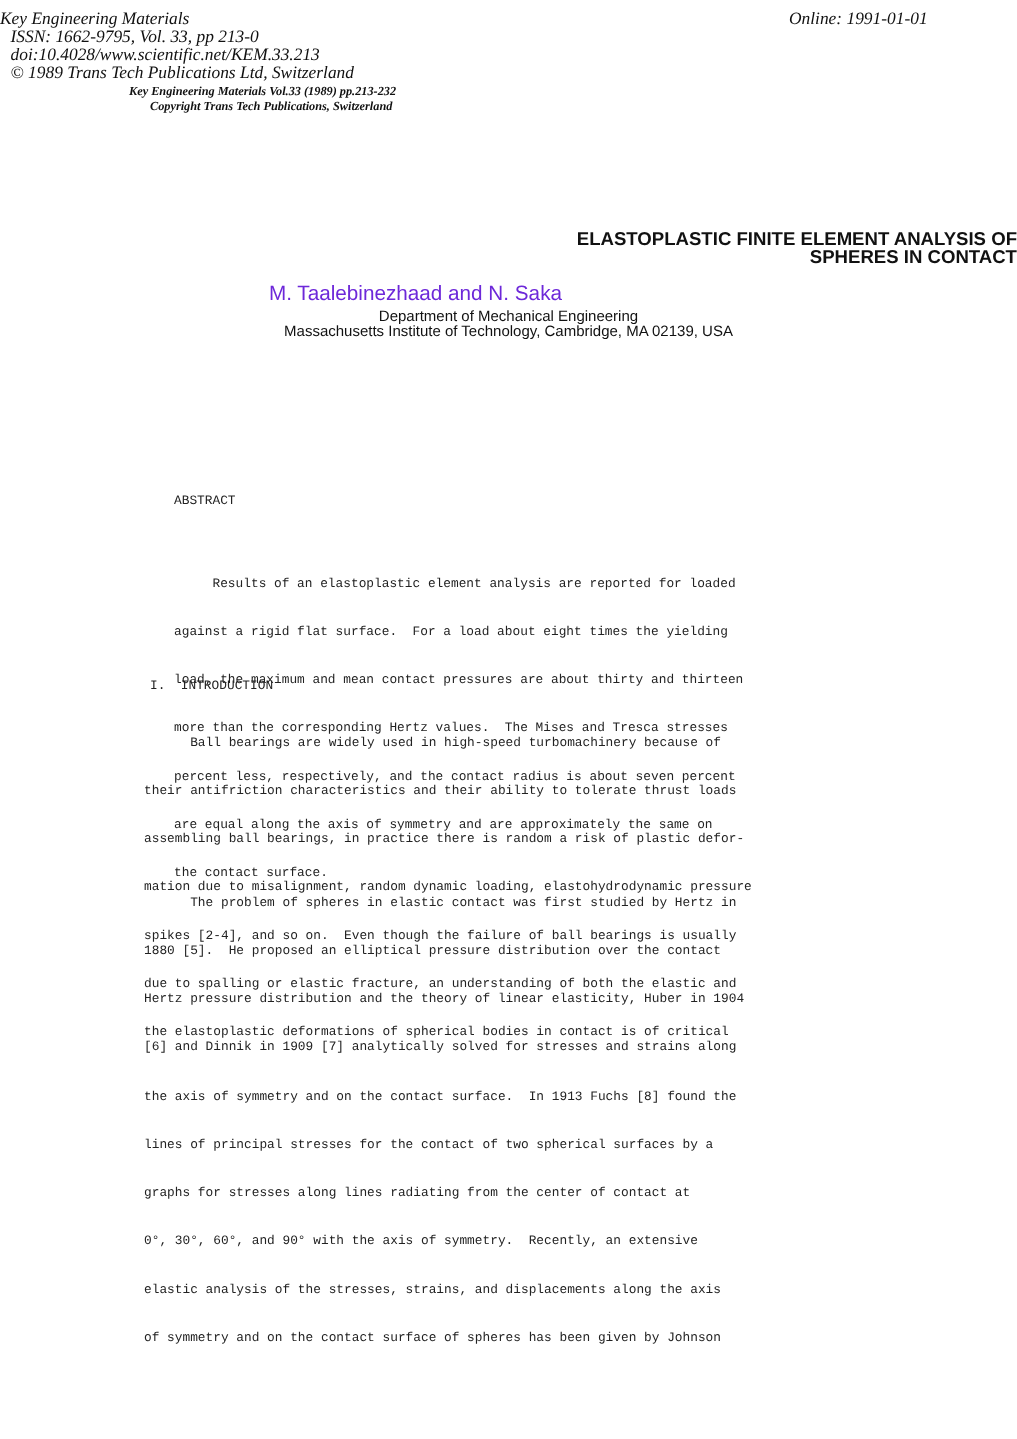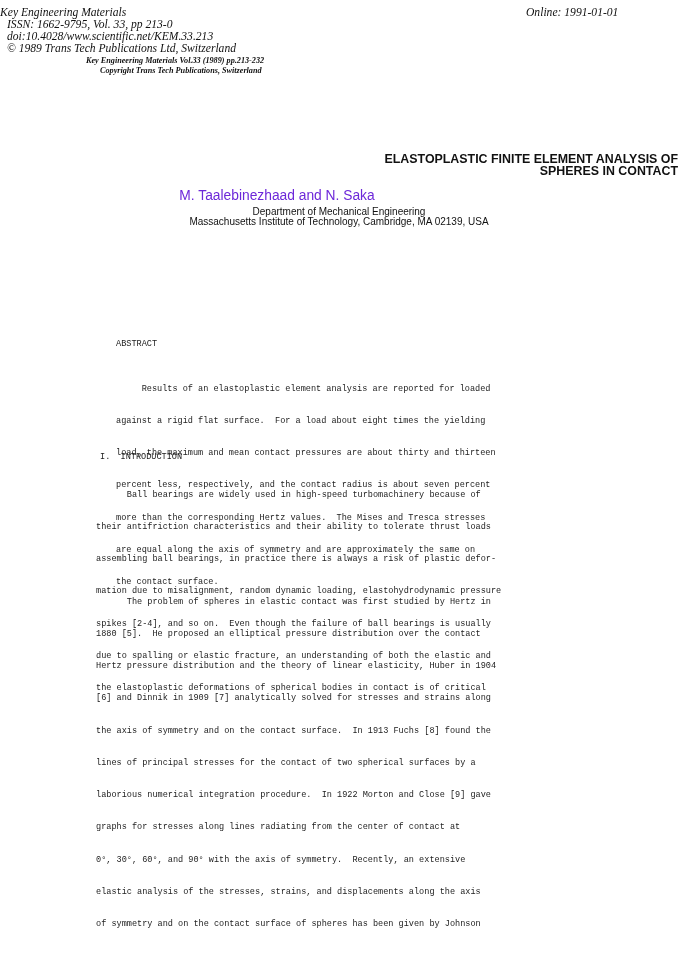--- a/index.html
+++ b/index.html
@@ -26,51 +26,50 @@
   <div class="abs hdr2" style="left:86px; top:56px;">Key Engineering Materials Vol.33 (1989) pp.213-232</div>
   <div class="abs hdr2" style="left:100px; top:66px;">Copyright Trans Tech Publications, Switzerland</div>
 
   <div class="abs title" style="top:153px;">ELASTOPLASTIC FINITE ELEMENT ANALYSIS OF</div>
   <div class="abs title" style="top:165px;">SPHERES IN CONTACT</div>
 
   <div class="abs authors" style="top:188px;">M. Taalebinezhaad and N. Saka</div>
   <div class="abs affil" style="top:207px;">Department of Mechanical Engineering</div>
   <div class="abs affil" style="top:217px;">Massachusetts Institute of Technology, Cambridge, MA 02139, USA</div>
 
-  <div class="abs mono" style="left:116px; top:339px;">ABSTRACT</div>
+  <div class="abs mono" style="left:116px; top:329px;">ABSTRACT</div>
   <div class="abs mono" style="left:116px; top:362px;">
     <div>     Results of an elastoplastic element analysis are reported for loaded</div>
     <div>against a rigid flat surface.  For a load about eight times the yielding</div>
     <div>load, the maximum and mean contact pressures are about thirty and thirteen</div>
+    <div>more than the corresponding Hertz values.  The Mises and Tresca stresses</div>
     <div>percent less, respectively, and the contact radius is about seven percent</div>
-    <div>more than the corresponding Hertz values.  The Mises and Tresca stresses</div>
     <div>are equal along the axis of symmetry and are approximately the same on</div>
     <div>the contact surface.</div>
   </div>
 
   <div class="abs mono" style="left:100px; top:452px;">I.  INTRODUCTION</div>
 
   <div class="abs mono" style="left:96px; top:468px;">
     <div>      Ball bearings are widely used in high-speed turbomachinery because of</div>
     <div>their antifriction characteristics and their ability to tolerate thrust loads</div>
-    <div>assembling ball bearings, in practice there is always a risk of plastic defor-</div>
+    <div>assembling ball bearings, in practice there is random a risk of plastic defor-</div>
     <div>mation due to misalignment, random dynamic loading, elastohydrodynamic pressure</div>
     <div>spikes [2-4], and so on.  Even though the failure of ball bearings is usually</div>
     <div>due to spalling or elastic fracture, an understanding of both the elastic and</div>
     <div>the elastoplastic deformations of spherical bodies in contact is of critical</div>
   </div>
 
   <div class="abs mono" style="left:96px; top:575px;">
     <div>      The problem of spheres in elastic contact was first studied by Hertz in</div>
     <div>1880 [5].  He proposed an elliptical pressure distribution over the contact</div>
     <div>Hertz pressure distribution and the theory of linear elasticity, Huber in 1904</div>
     <div>[6] and Dinnik in 1909 [7] analytically solved for stresses and strains along</div>
     <div>the axis of symmetry and on the contact surface.  In 1913 Fuchs [8] found the</div>
     <div>lines of principal stresses for the contact of two spherical surfaces by a</div>
-    <div>laborious numerical integration procedure.  In 1922 Morton and Close [9] gave</div>
     <div>graphs for stresses along lines radiating from the center of contact at</div>
     <div>0°, 30°, 60°, and 90° with the axis of symmetry.  Recently, an extensive</div>
     <div>elastic analysis of the stresses, strains, and displacements along the axis</div>
     <div>of symmetry and on the contact surface of spheres has been given by Johnson</div>
     
   </div>
 
 </div>
 
 </body></html>

